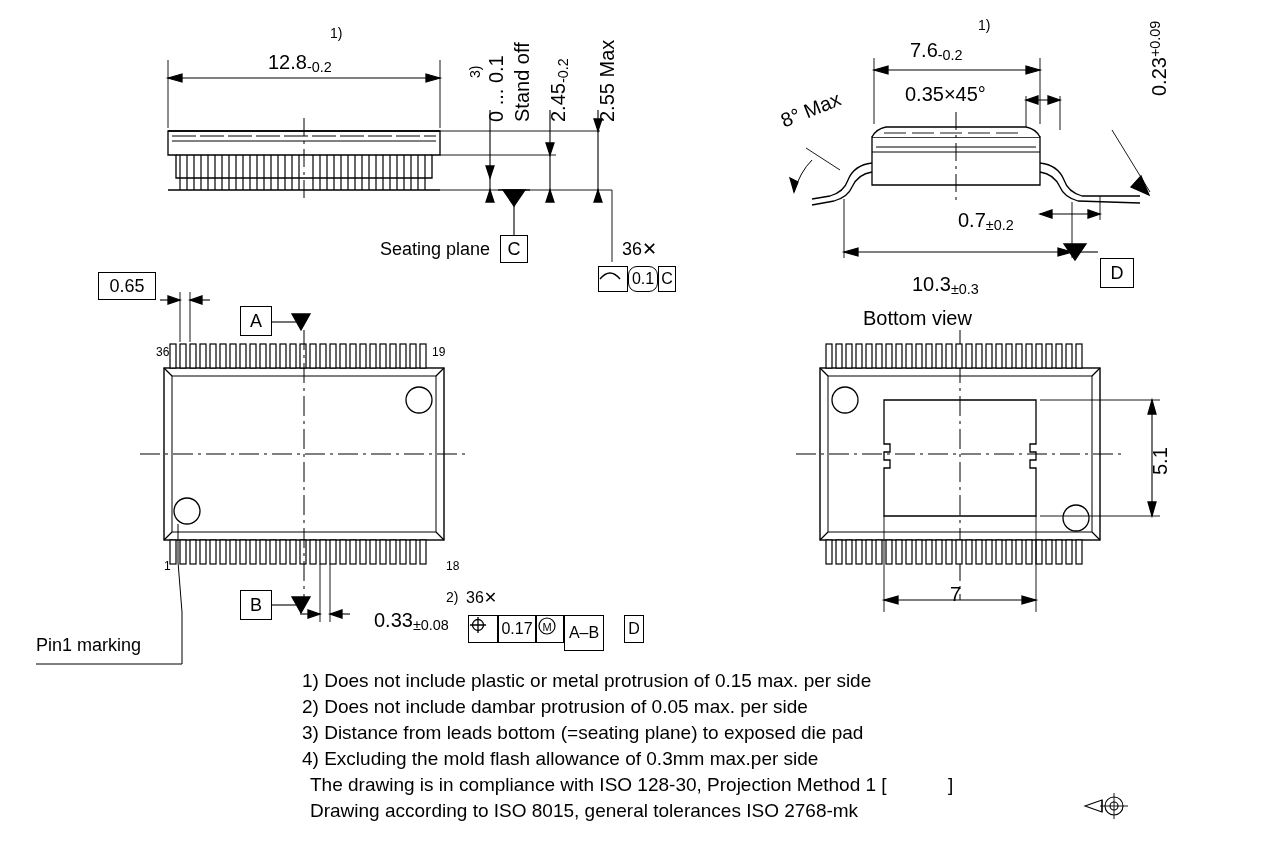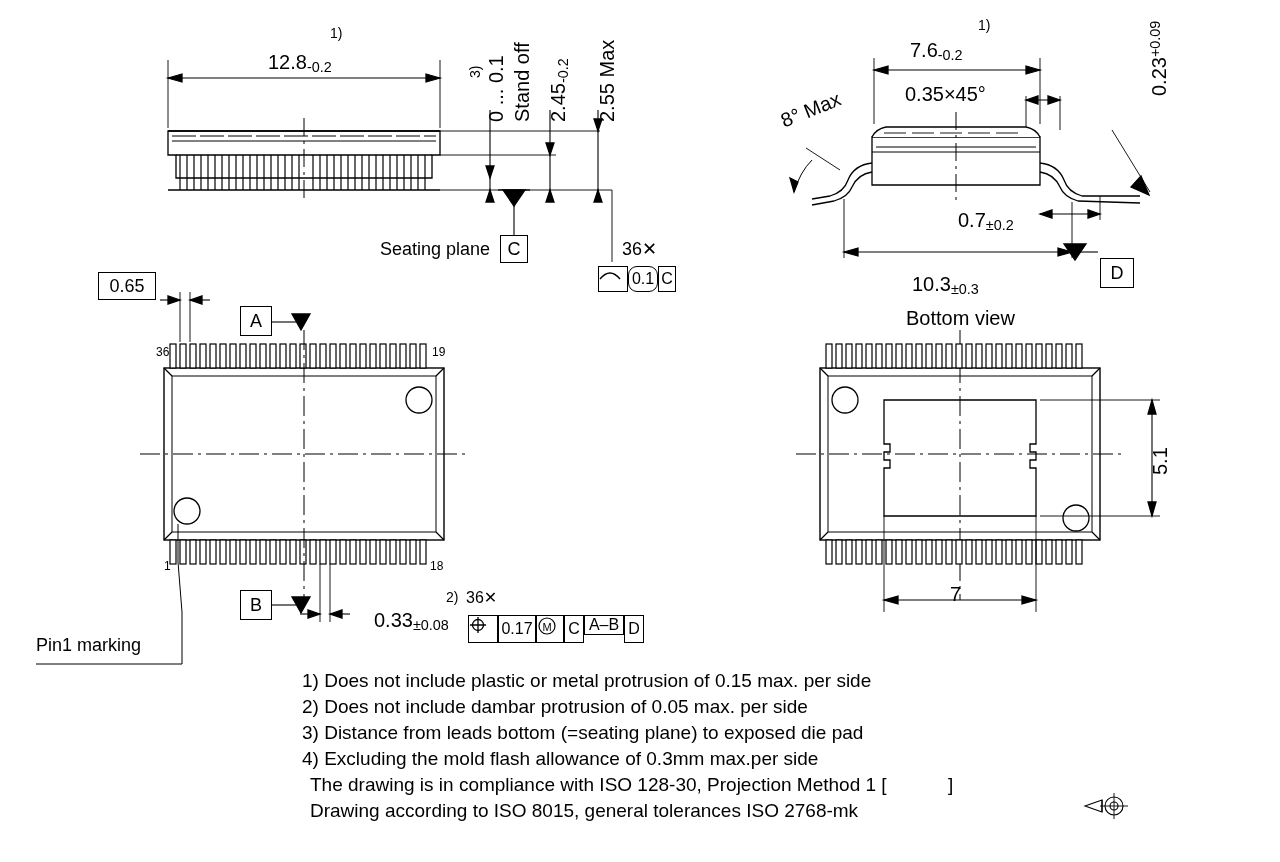--- a/index.html
+++ b/index.html
@@ -425,34 +425,34 @@
   <div class="txt t20 rot90" style="left:1148px; top:96px;"><span>0.23</span><span class="sup">+0.09</span></div>
 
   <div class="txt t20" style="left:958px; top:210px;"><span>0.7</span><span class="sub">±0.2</span></div>
 
   <div class="txt t20" style="left:912px; top:256px;margin-top:18px;"><span>10.3</span><span class="sub">±0.3</span></div>
 
   <div class="box" style="left:1100px; top:258px; width:34px; height:30px;">
       <span>D</span>
     </div>
 
-  <div class="txt t20" style="left:906px; top:308px;text-align:center;">Bottom view</div>
+  <div class="txt t20" style="left:863px; top:308px;text-align:center;">Bottom view</div>
 
   <div class="box" style="left:98px; top:272px; width:58px; height:28px; font-size:18px;">0.65</div>
   <div class="box" style="left:240px; top:306px; width:32px; height:30px;">
       <span>A</span>
     </div>
   <div class="box" style="left:240px; top:590px; width:32px; height:30px;">
       <span>B</span>
     </div>
 
   <div class="txt t12" style="left:156px; top:346px;">36</div>
   <div class="txt t12" style="left:432px; top:346px;">19</div>
   <div class="txt t12" style="left:164px; top:560px;">1</div>
-  <div class="txt t12" style="left:430px; top:560px;">18</div>
+  <div class="txt t12" style="left:446px; top:560px;">18</div>
 
   <div class="txt t18" style="left:36px; top:636px;">Pin1 marking</div>
 
   <div class="txt t20" style="left:374px; top:610px;"><span>0.33</span><span class="sub">±0.08</span></div>
   <div class="txt t14" style="left:446px; top:590px;">2)</div>
   <div class="txt t16" style="left:466px; top:590px;">36✕</div>
 
   <div class="box" style="left:468px; top:615px; width:30px; height:28px;">
     <svg width="18" height="18" viewBox="0 0 18 18">
       <circle cx="9" cy="9" r="5.5" stroke="#000" fill="none" stroke-width="1.3"></circle>
@@ -460,21 +460,21 @@
     </svg>
   </div>
   <div class="box" style="left:498px; top:615px; width:38px; height:28px; font-size:16px;">0.17</div>
   <div class="box" style="left:536px; top:615px; width:28px; height:28px;">
     <svg width="20" height="20" viewBox="0 0 20 20">
       <circle cx="10" cy="10" r="8" stroke="#000" fill="none" stroke-width="1.2"></circle>
       <text x="10" y="14.5" font-size="11" font-family="Liberation Sans, sans-serif" text-anchor="middle" fill="#000">M</text>
     </svg>
   </div>
   <div class="box" style="left:564px; top:615px; width:20px; height:28px; font-size:16px;">C</div>
-  <div class="box" style="left:584px; top:615px; width:40px; height:20px; font-size:16px;">A–B</div>
+  <div class="box" style="left:564px; top:615px; width:40px; height:36px; font-size:16px;">A–B</div>
   <div class="box" style="left:624px; top:615px; width:20px; height:28px; font-size:16px;">D</div>
 
   <div class="txt t20 rot90" style="left:1150px; top:475px;">5.1</div>
   <div class="txt t20" style="left:950px; top:584px;">7</div>
 
   <div class="notes">
     <div>1) Does not include plastic or metal protrusion of 0.15 max. per side</div>
     <div>2) Does not include dambar protrusion of 0.05 max. per side</div>
     <div>3) Distance from leads bottom (=seating plane) to exposed die pad</div>
     <div>4) Excluding the mold flash allowance of 0.3mm max.per side</div>

